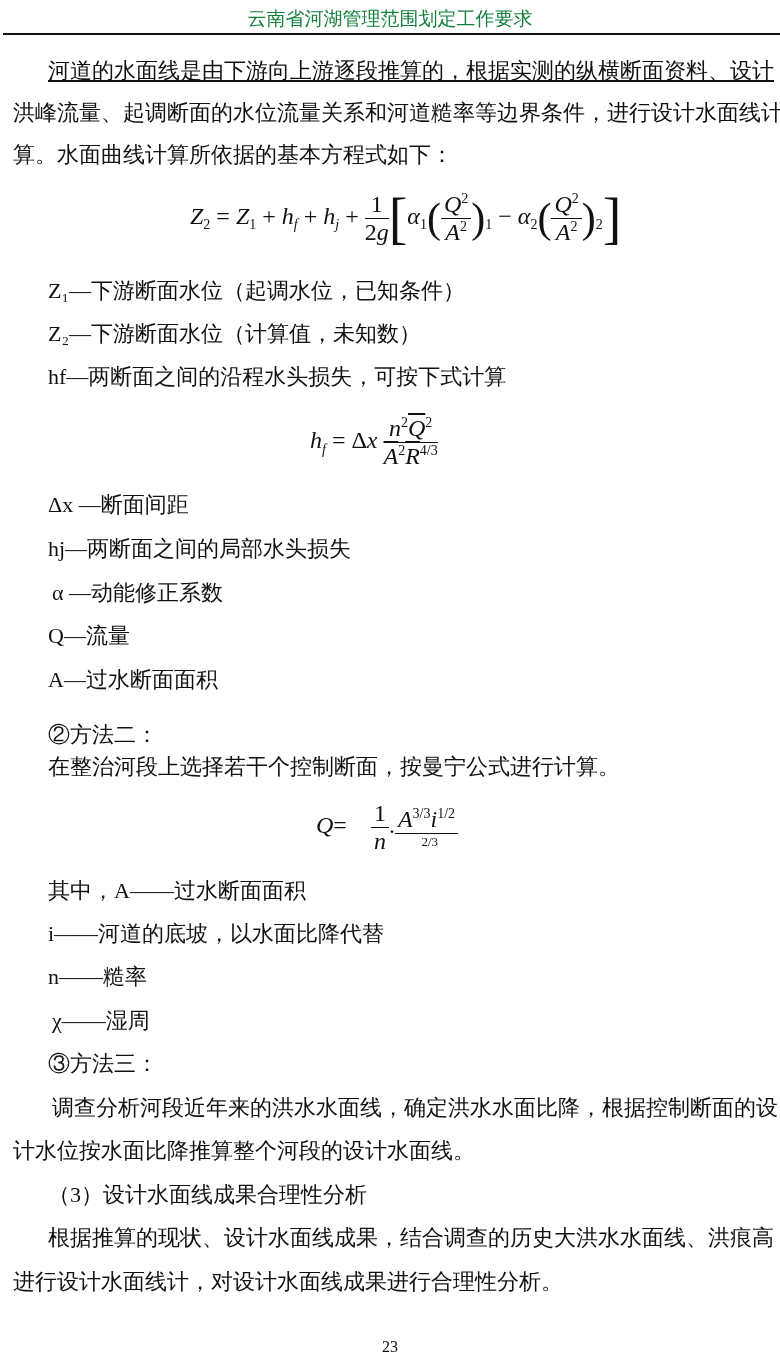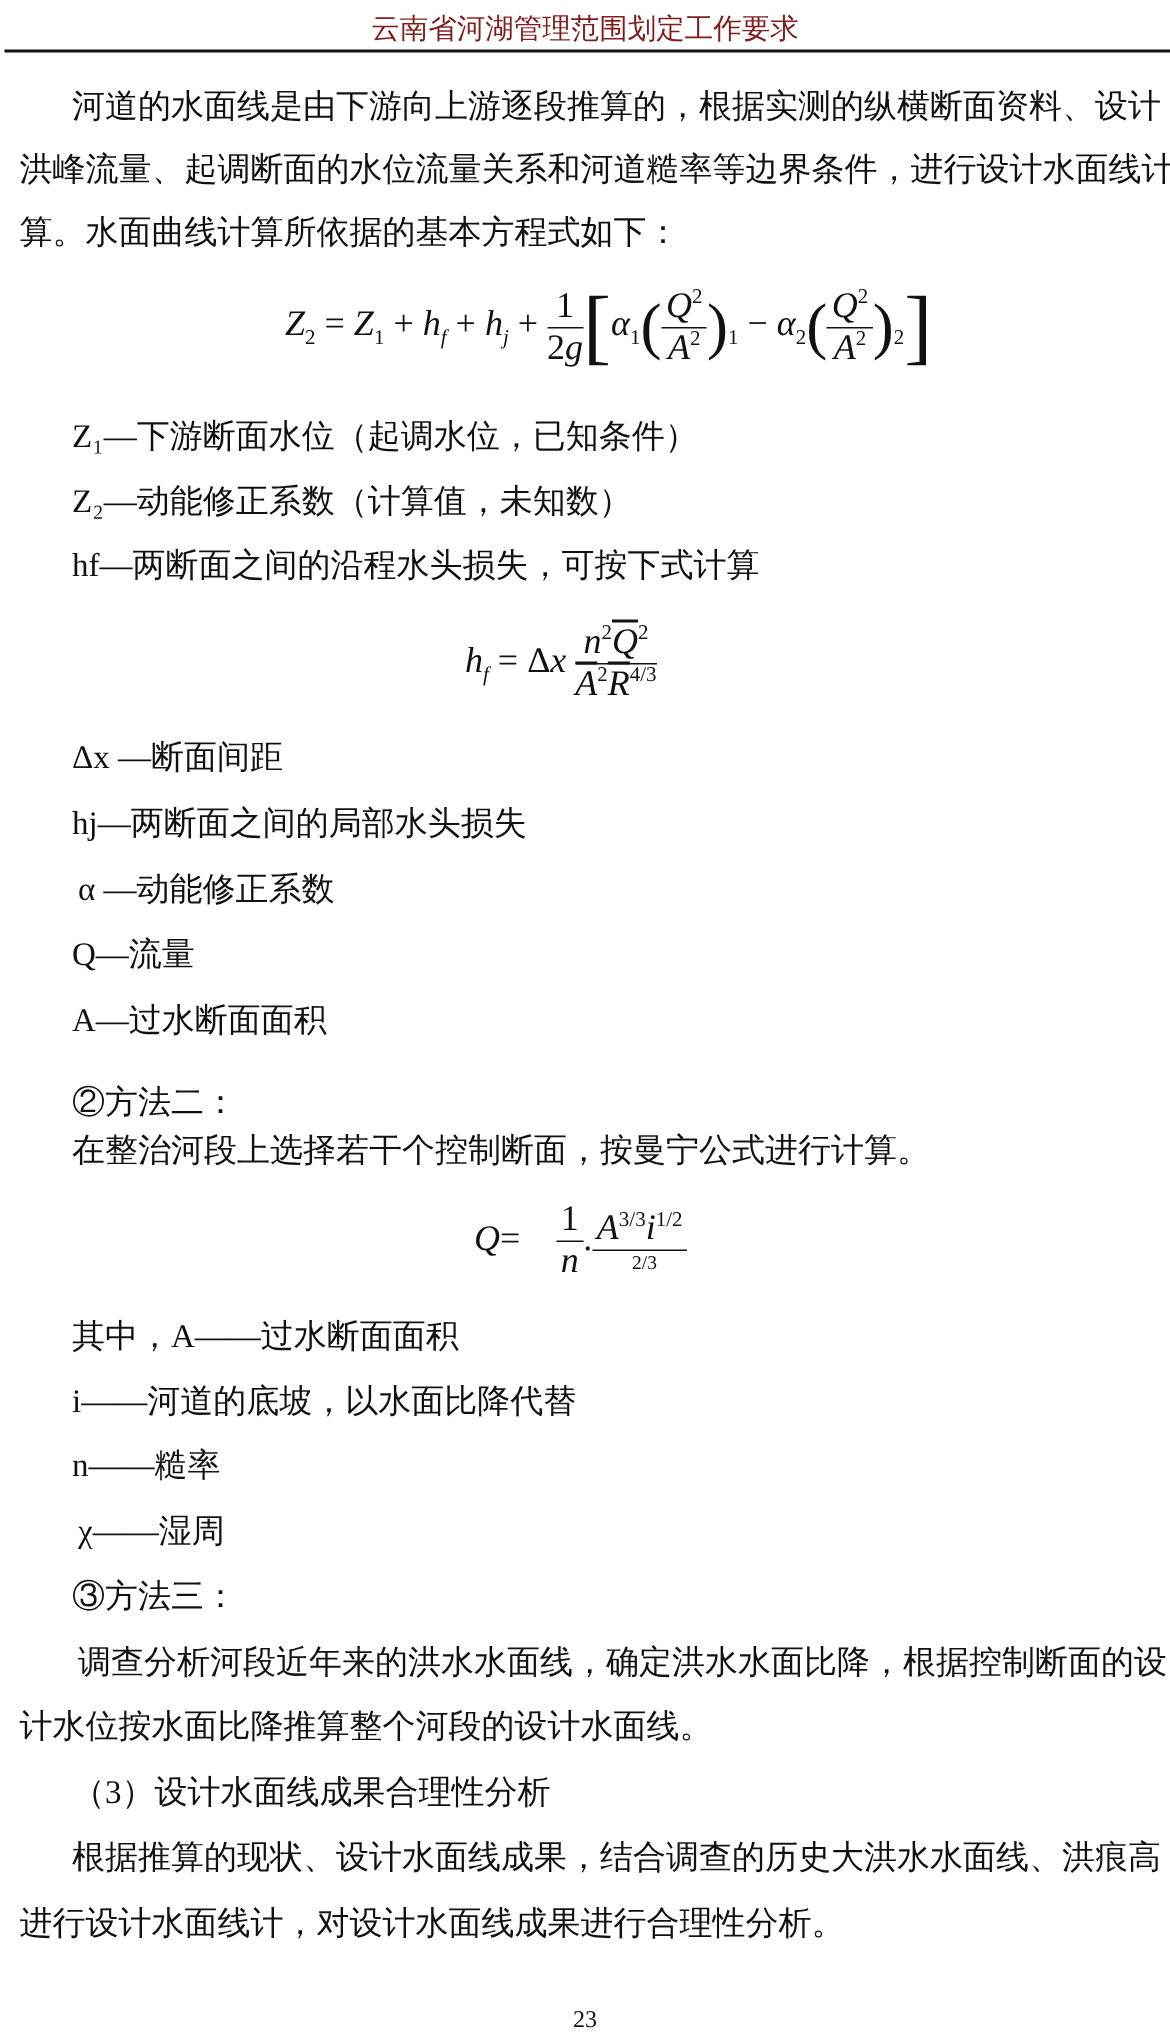--- a/index.html
+++ b/index.html
@@ -1,49 +1,49 @@
 <!DOCTYPE html>
 <html><head>
 <meta charset="utf-8">
 <style>
   html, body { margin: 0; padding: 0; background: #ffffff; }
   body { width: 780px; height: 1362px; position: relative; overflow: hidden;
          font-family: "Liberation Serif", "DejaVu Serif", serif; color: #111; }
   .header { position: absolute; top: 6px; left: 0; width: 780px; text-align: center;
-            font-size: 19px; letter-spacing: 0px; color: #7f1d1d; }
+            font-size: 19px; letter-spacing: 0px; color: #15803d; }
   .header-rule { position: absolute; top: 33px; left: 3px; width: 777px; height: 2px; background: #111; }
   .para { position: absolute; left: 48px; width: 730px; font-size: 22px; line-height: 22px; white-space: nowrap; }
   .formula { position: absolute; font-family: "Liberation Serif", "DejaVu Serif", serif; font-size: 24px; white-space: nowrap; }
   .it { font-style: italic; }
   sub, sup { font-size: 14px; }
   .frac { display: inline-block; vertical-align: middle; text-align: center; }
   .frac > span { display: block; }
   .frac .num { border-bottom: 1.5px solid #111; padding: 0 3px; }
   .over { text-decoration: overline; }
   .brk { font-size: 56px; font-weight: 100; vertical-align: middle; line-height: 56px; }
   .par { font-size: 42px; font-weight: 100; vertical-align: middle; }
   .pagenum { position: absolute; top: 1338px; left: 0; width: 780px; text-align: center; font-size: 16px; font-weight: normal; }
 </style>
 </head>
 <body>
 
 <div class="header">云南省河湖管理范围划定工作要求</div>
 <div class="header-rule"></div>
 
-<div class="para" style="top:60px;left:48px;">河道的水面线是由下游向上游逐段推算的，根据实测的纵横断面资料、设计</div>
+<div class="para" style="top:60px;left:48px;text-decoration:underline;">河道的水面线是由下游向上游逐段推算的，根据实测的纵横断面资料、设计</div>
 <div class="para" style="top:102px;left:13px;">洪峰流量、起调断面的水位流量关系和河道糙率等边界条件，进行设计水面线计</div>
 <div class="para" style="top:144px;left:13px;">算。水面曲线计算所依据的基本方程式如下：</div>
 
 <div class="formula" style="top:190px;left:190px;">
   <span class="it">Z</span><sub>2</sub> = <span class="it">Z</span><sub>1</sub> + <span class="it">h</span><sub class="it">f</sub> + <span class="it">h</span><sub class="it">j</sub> +
   <span class="frac"><span class="num">1</span><span>2<span class="it">g</span></span></span><span class="brk">[</span><span class="it">α</span><sub>1</sub><span class="par">(</span><span class="frac"><span class="num"><span class="it">Q</span><sup>2</sup></span><span><span class="it">A</span><sup>2</sup></span></span><span class="par">)</span><sub>1</sub> − <span class="it">α</span><sub>2</sub><span class="par">(</span><span class="frac"><span class="num"><span class="it">Q</span><sup>2</sup></span><span><span class="it">A</span><sup>2</sup></span></span><span class="par">)</span><sub>2</sub><span class="brk">]</span>
 </div>
 
 <div class="para" style="top:280px;">Z₁—下游断面水位（起调水位，已知条件）</div>
-<div class="para" style="top:323px;">Z₂—动能修正系数（计算值，未知数）</div>
+<div class="para" style="top:323px;">Z₂—下游断面水位（计算值，未知数）</div>
 <div class="para" style="top:366px;">hf—两断面之间的沿程水头损失，可按下式计算</div>
 
 <div class="formula" style="top:415px;left:310px;">
   <span class="it">h</span><sub class="it">f</sub> = Δ<span class="it">x</span>
   <span class="frac"><span class="num"><span class="it">n</span><sup>2</sup><span class="it over">Q</span><sup>2</sup></span><span><span class="it over">A</span><sup>2</sup><span class="it over">R</span><sup>4/3</sup></span></span>
 </div>
 
 <div class="para" style="top:494px;">Δx —断面间距</div>
 <div class="para" style="top:538px;">hj—两断面之间的局部水头损失</div>
 <div class="para" style="top:582px;left:52px;">α —动能修正系数</div>

